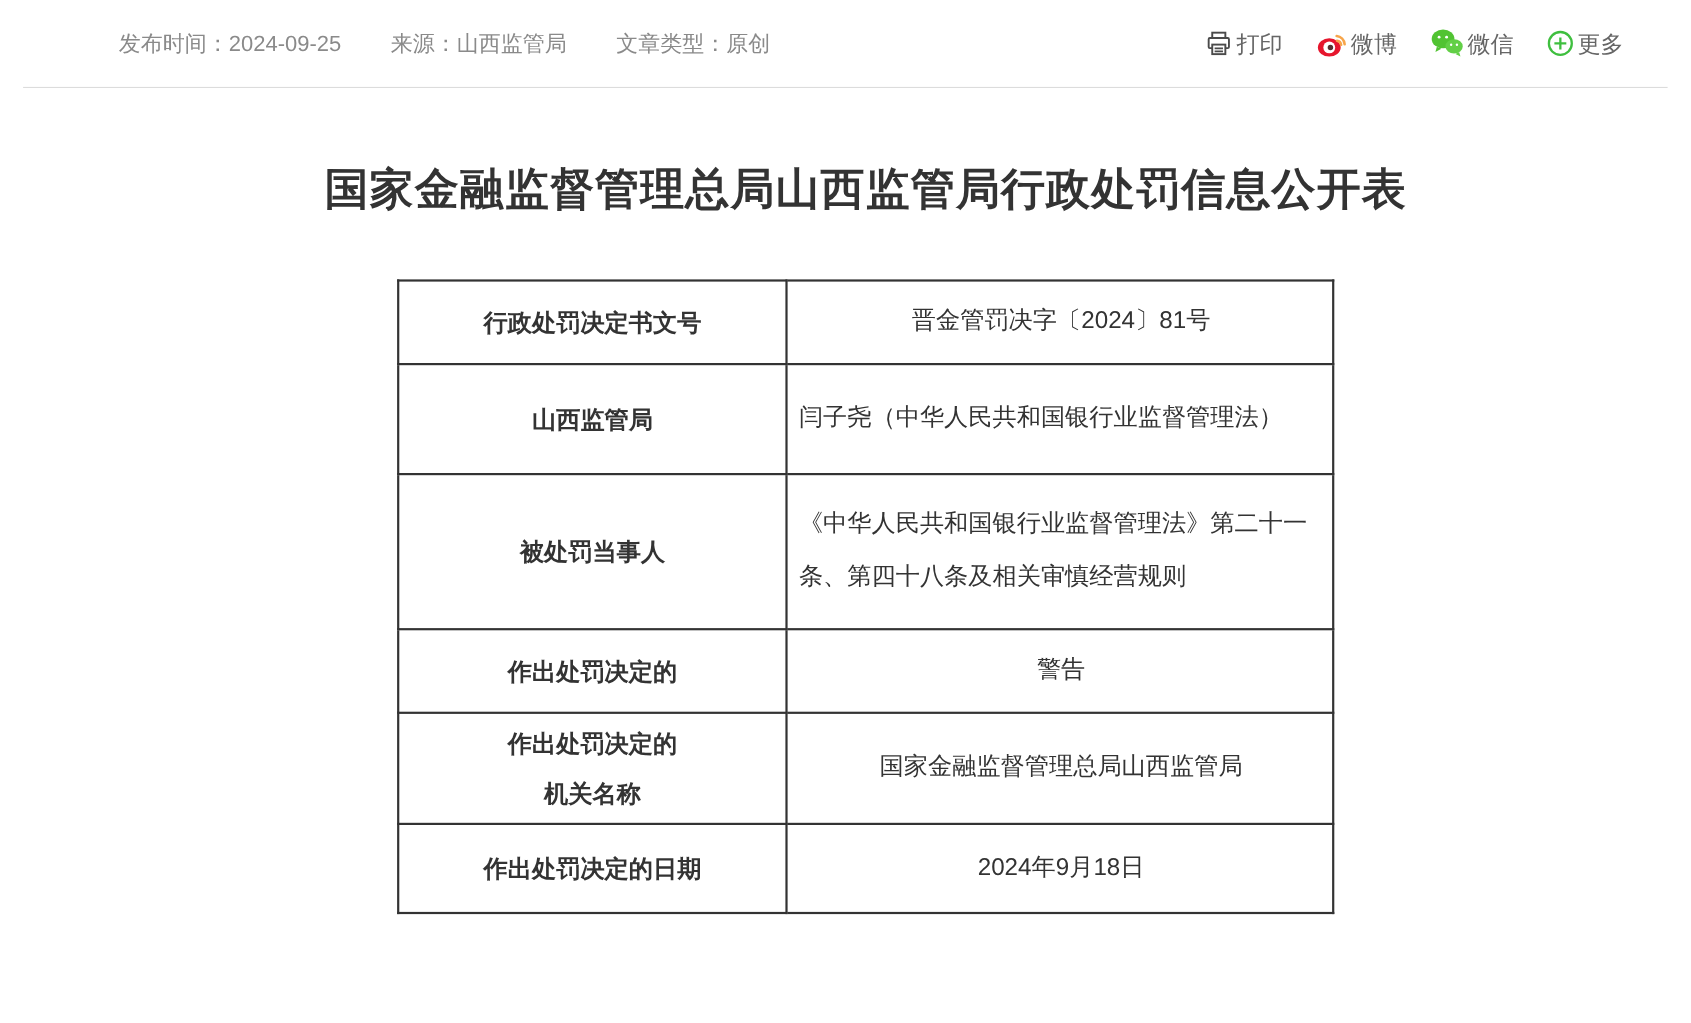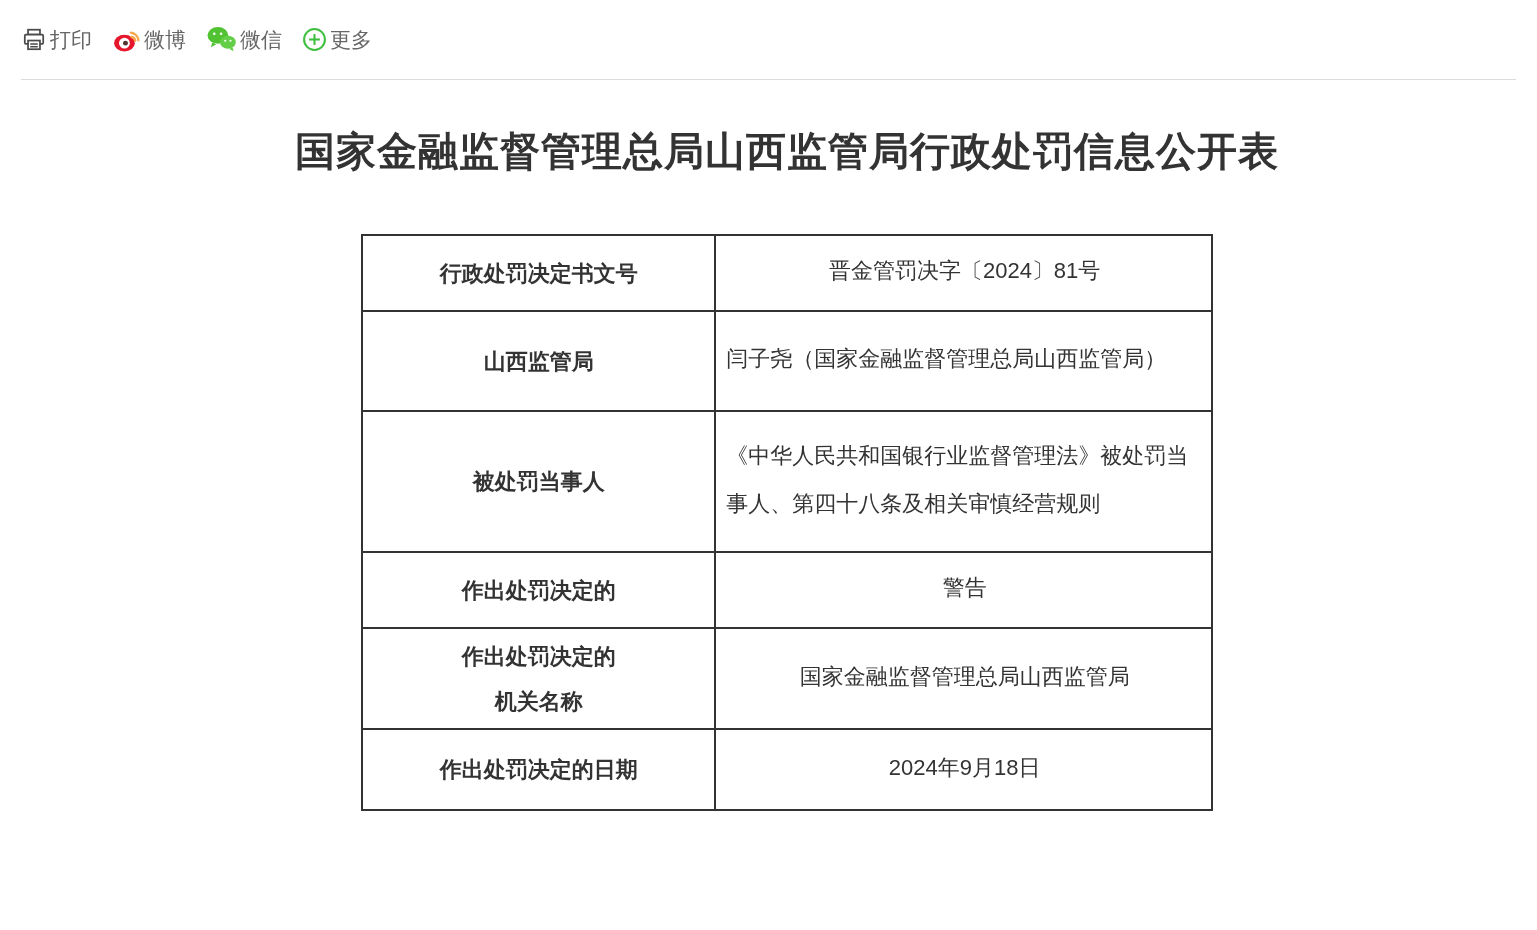--- a/index.html
+++ b/index.html
@@ -26,39 +26,39 @@
     padding-left: 87px;
     gap: 45px;
     font-size: 20px;
     color: #8a8a8a;
   }
   .meta-item { white-space: nowrap; }
   .meta-right {
     display: flex;
     align-items: center;
     padding-right: 40px;
-    gap: 20px;
+    gap: 30px;
   }
   .share-btn {
     display: flex;
     align-items: center;
     gap: 3px;
     font-size: 21px;
     color: #666666;
     cursor: pointer;
     white-space: nowrap;
     text-decoration: none;
   }
   .share-btn svg { display: block; }
 
   
   .content { margin-left: 37px; }
 
   .doc-title {
-    margin-top: 44px;
+    margin-top: 64px;
     text-align: center;
     font-size: 40px;
     font-weight: 700;
     color: #333333;
     letter-spacing: 1px;
   }
 
   table.penalty-table {
     width: 852px;
     margin: 55px auto 0 auto;
@@ -93,20 +93,25 @@
   tr.h141 { height: 141px; }
   tr.h101 { height: 101px; }
   tr.h81  { height: 81px; }
 </style>
 </head>
 <body>
 
 <div class="page">
 
   <div class="meta-bar">
+    <div class="meta-left">
+      <span class="meta-item"><span>发布时间：</span><span>2024-09-25</span></span>
+      <span class="meta-item"><span>来源：</span><span>山西监管局</span></span>
+      <span class="meta-item"><span>文章类型：</span><span>原创</span></span>
+    </div>
 
     <div class="meta-right">
       <a class="share-btn">
         <span class="icon">
           <svg viewBox="0 0 24 24" width="26" height="26">
             <rect x="6.5" y="2.5" width="11" height="4.5" fill="#ffffff" stroke="#4a4a4a" stroke-width="1.6"></rect>
             <rect x="3.5" y="7" width="17" height="8.5" rx="1" fill="#ffffff" stroke="#4a4a4a" stroke-width="1.6"></rect>
             <rect x="6.5" y="12.5" width="11" height="8" fill="#ffffff" stroke="#4a4a4a" stroke-width="1.6"></rect>
             <line x1="8.5" y1="15.7" x2="15.5" y2="15.7" stroke="#4a4a4a" stroke-width="1.4"></line>
             <line x1="8.5" y1="18.2" x2="15.5" y2="18.2" stroke="#4a4a4a" stroke-width="1.4"></line>
@@ -162,25 +167,25 @@
     <h1 class="doc-title">国家金融监督管理总局山西监管局行政处罚信息公开表</h1>
 
     <table class="penalty-table">
       <tbody>
         <tr class="h76">
           <th>行政处罚决定书文号</th>
           <td class="val-center">晋金管罚决字〔2024〕81号</td>
         </tr>
         <tr class="h100">
           <th>山西监管局</th>
-          <td class="val-left">闫子尧（国家金融监督管理总局山西监管局）</td>
+          <td class="val-left">闫子尧（中华人民共和国银行业监督管理法）</td>
         </tr>
         <tr class="h141">
           <th>被处罚当事人</th>
-          <td class="val-left">《中华人民共和国银行业监督管理法》被处罚当事人、第四十八条及相关审慎经营规则</td>
+          <td class="val-left">《中华人民共和国银行业监督管理法》第二十一条、第四十八条及相关审慎经营规则</td>
         </tr>
         <tr class="h76">
           <th>作出处罚决定的</th>
           <td class="val-center">警告</td>
         </tr>
         <tr class="h101">
           <th>
             <span class="label-line">作出处罚决定的</span>
             <span class="label-line">机关名称</span>
           </th>

